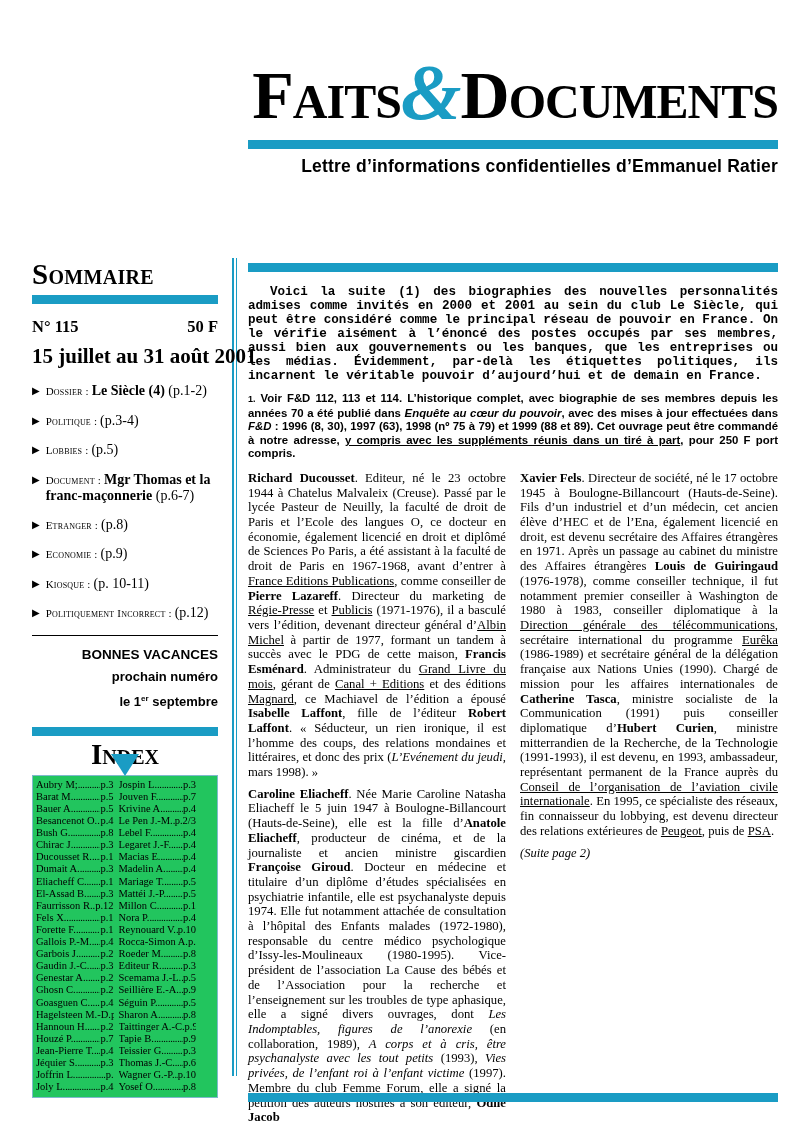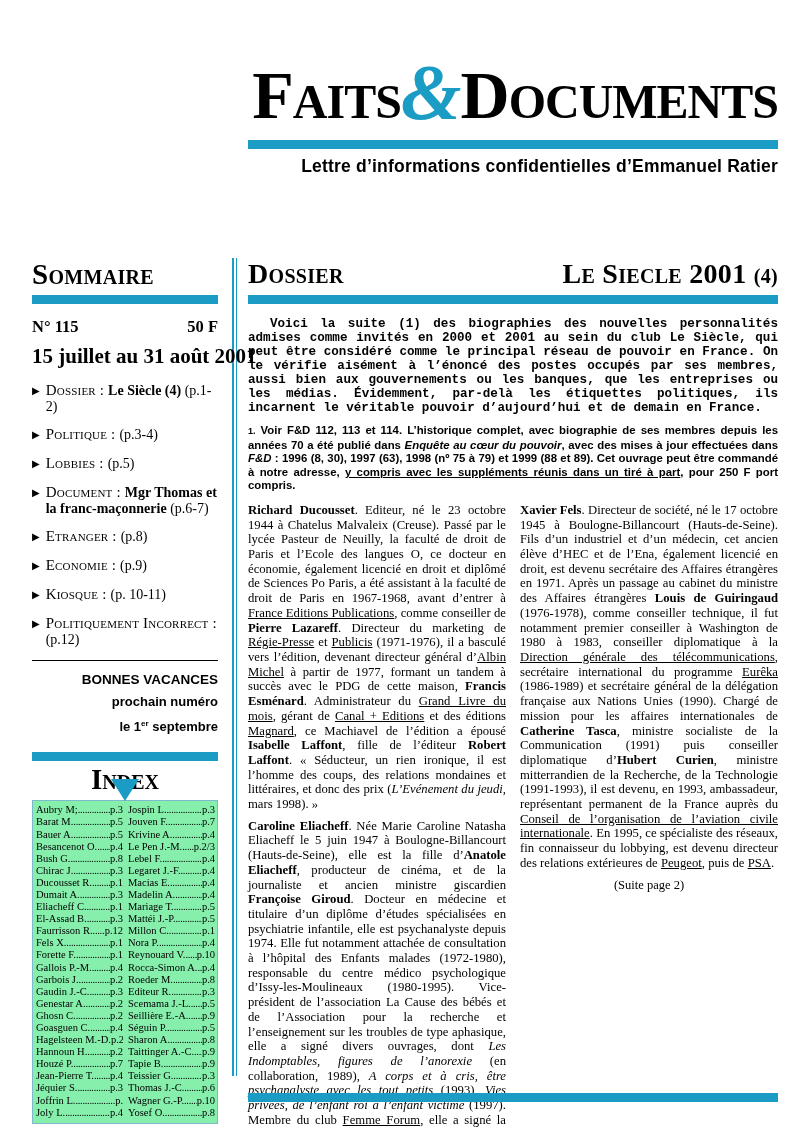--- a/index.html
+++ b/index.html
@@ -109,21 +109,21 @@
     margin-right: 6px;
     font-size: 10px;
     line-height: 16px;
     color: #000;
   }
   .toc-body {
     flex: 1 1 auto;
   }
   .toc-cat {
     font-variant: small-caps;
-    font-size: 15px;
+    font-size: 11px;
     letter-spacing: 0.2px;
   }
   .toc-strong {
     font-weight: bold;
     font-size: 14px;
   }
   .toc-pages {
     font-size: 14px;
   }
   .vac-sep {
@@ -147,23 +147,23 @@
     font-family: "Liberation Serif", serif;
     font-weight: bold;
     font-size: 29px;
     line-height: 33px;
     font-variant: small-caps;
     margin-top: 2px;
   }
   .index-box {
     position: relative;
     margin-top: 4px;
-    background: #86efac;
+    background: #22c55e;
     border: 1px solid #7fb9cc;
-    padding: 3px 2px 4px 3px;
+    padding: 3px 21px 4px 3px;
     display: flex;
     gap: 5px;
   }
   .index-tri {
     position: absolute;
     left: 50%;
     top: -22px;
     transform: translateX(-50%);
     width: 0; height: 0;
     border-left: 14px solid transparent;
@@ -263,21 +263,22 @@
     min-width: 0;
     font-size: 12.7px;
     line-height: 14.7px;
     text-align: justify;
     hyphens: auto;
   }
   .col p { margin: 0 0 7px 0; }
   .col b { font-weight: bold; }
   .col i { font-style: italic; }
   .suite {
-    text-align: center;
+    text-align: left;
+    font-style: italic;
     font-size: 12.5px;
     margin-top: 4px;
   }
   .bottom-rule {
     position: absolute;
     left: 248px;
     top: 1093px;
     width: 530px;
     height: 9px;
     background: #1a9cc4;
@@ -616,24 +617,20 @@
           <div class="index-row">
             <span class="ix-name">Yosef O.</span>
             <span class="ix-dots">........................................</span>
             <span class="ix-page">p.8</span>
           </div>
         </div>
     </div>
   </div>
 
   <div class="main">
-    <div class="dossier-head">
-      <div class="dossier-left">Dossier</div>
-      <div class="dossier-right"><span>Le Siecle 2001</span> <span class="paren">(4)</span></div>
-    </div>
     <div class="blue-rule"></div>
 
     <div class="intro">Voici la suite (1) des biographies des nouvelles personnalités admises comme invités en 2000 et 2001 au sein du club Le Siècle, qui peut être considéré comme le principal réseau de pouvoir en France. On le vérifie aisément à l’énoncé des postes occupés par ses membres, aussi bien aux gouvernements ou les banques, que les entreprises ou les médias. Évidemment, par-delà les étiquettes politiques, ils incarnent le véritable pouvoir d’aujourd’hui et de demain en France.</div>
 
     <div class="note">
       <span class="num">1.</span><span> Voir F&amp;D 112, 113 et 114. L’historique complet, avec biographie de ses membres depuis les années 70 a été publié dans </span><i>Enquête au cœur du pouvoir</i><span>, avec des mises à jour effectuées dans </span><i>F&amp;D</i><span> : 1996 (8, 30), 1997 (63), 1998 (nº 75 à 79) et 1999 (88 et 89). Cet ouvrage peut être commandé à notre adresse, </span><span class="u">y compris avec les suppléments réunis dans un tiré à part</span><span>, pour 250 F port compris.</span>
     </div>
 
     <div class="cols">
       <div class="col">

